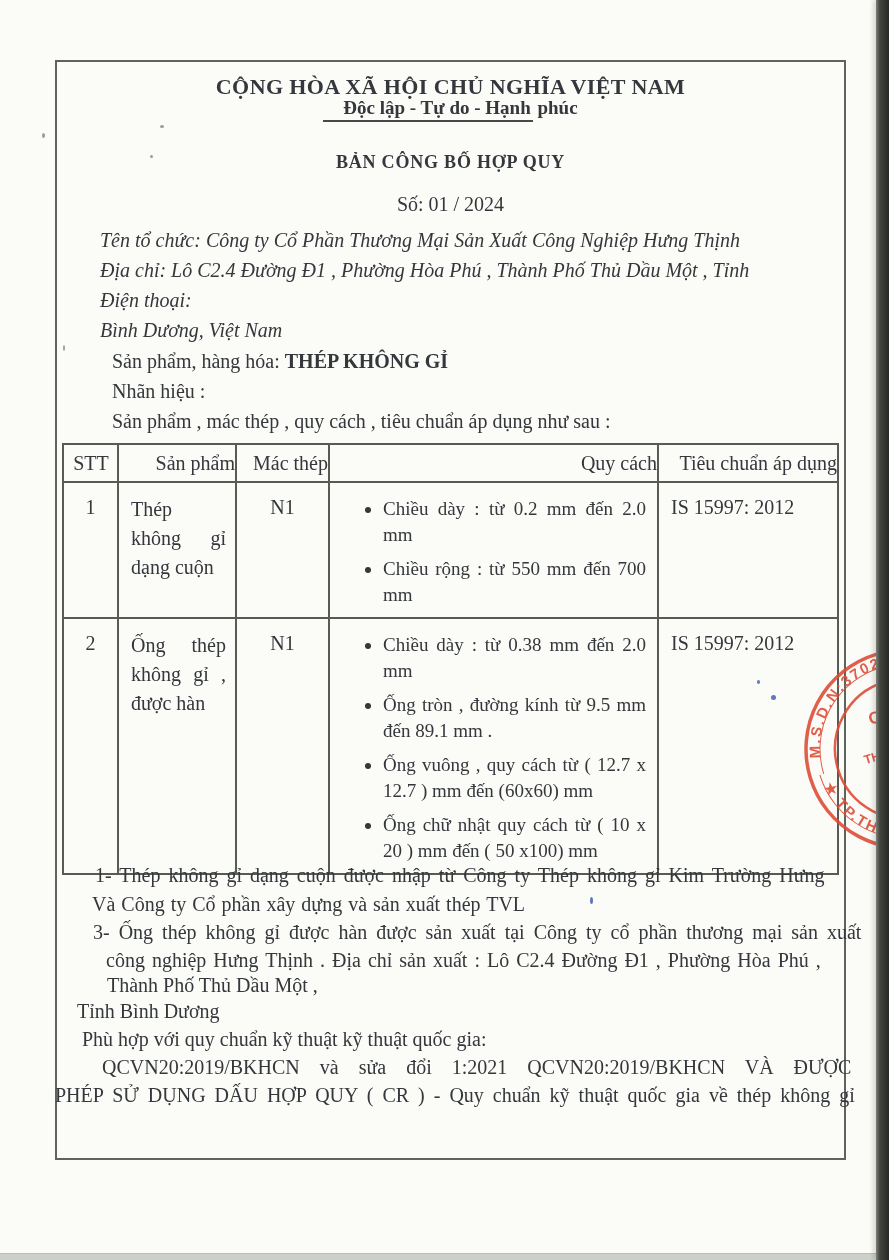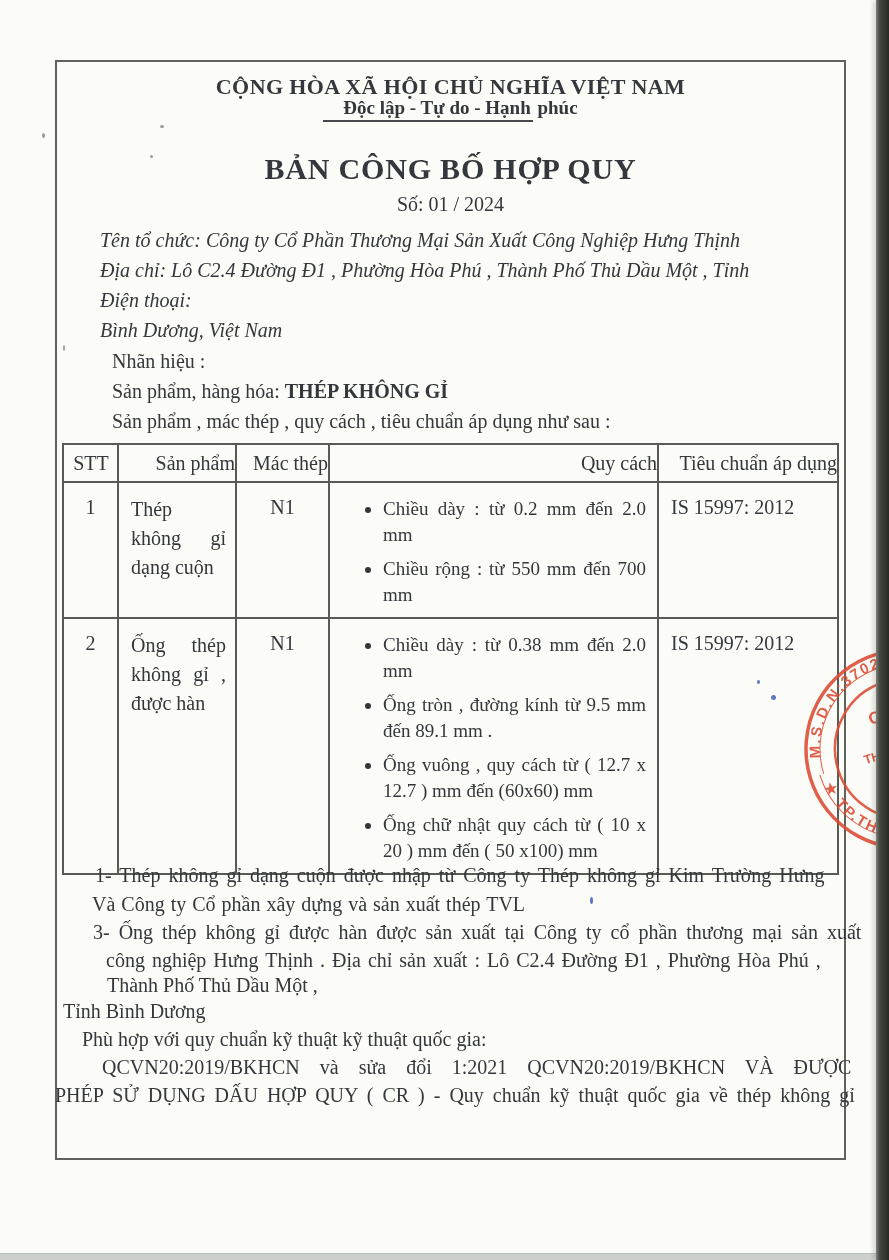--- a/index.html
+++ b/index.html
@@ -10,21 +10,21 @@
     color:#34373b;
   }
   .frame {
     position:absolute; left:55px; top:60px; width:791px; height:1100px;
     border:2px solid #60635c; box-sizing:border-box; background:transparent;
   }
   .hdr { position:absolute; left:0; width:100%; text-align:center; white-space:nowrap; }
   .national { top:12px; font-size:22px; font-weight:bold; letter-spacing:.4px; }
   .motto-line { top:35px; font-size:19px; font-weight:bold; }
   .motto-underlined { display:inline-block; border-bottom:2px solid #46484b; padding:0 2px 1px 20px; }
-  .doc-title { top:90px; font-size:30px; font-weight:bold; letter-spacing:.8px; }
+  .doc-title { top:90px; font-size:18px; font-weight:bold; letter-spacing:.8px; }
   .doc-number { top:131px; font-size:20px; }
 
   .info-block { position:absolute; left:43px; top:163px; font-size:20px; line-height:30px;font-style:italic; }
   .product-block { position:absolute; left:55px; top:284px; font-size:20px; line-height:30px; }
   .bold { font-weight:bold; }
 
   table.spec {
     position:absolute; left:5px; top:381px; width:775px;
     border-collapse:collapse; table-layout:fixed;
   }
@@ -75,22 +75,22 @@
   <div class="hdr doc-number">Số: 01 / 2024</div>
 
   <div class="info-block">
     <div>Tên tổ chức: Công ty Cổ Phần Thương Mại Sản Xuất Công Nghiệp Hưng Thịnh</div>
     <div>Địa chỉ: Lô C2.4 Đường Đ1 , Phường Hòa Phú , Thành Phố Thủ Dầu Một , Tỉnh</div>
     <div>Điện thoại:</div>
     <div>Bình Dương, Việt Nam</div>
   </div>
 
   <div class="product-block">
+    <div><span>Sản phẩm, hàng hóa: </span><span class="bold">THÉP KHÔNG GỈ</span></div>
     <div>Nhãn hiệu :</div>
-    <div><span>Sản phẩm, hàng hóa: </span><span class="bold">THÉP KHÔNG GỈ</span></div>
     <div>Sản phẩm , mác thép , quy cách , tiêu chuẩn áp dụng như sau :</div>
   </div>
 
   <table class="spec">
     <colgroup>
       <col style="width:55px">
         <col style="width:118px">
         <col style="width:93px">
         <col style="width:329px">
         <col style="width:180px">
@@ -132,21 +132,21 @@
         <td class="tc">IS 15997: 2012</td>
       </tr>
     </tbody>
   </table>
 
   <div class="ln" style="left:38px; top:802px; word-spacing:3px;">1-  Thép không gỉ dạng cuộn được nhập từ Công ty Thép không gỉ Kim Trường Hưng</div>
   <div class="ln" style="left:35px; top:831px; word-spacing:1px;">Và Công ty Cổ phần xây dựng và sản xuất thép TVL</div>
   <div class="ln" style="left:36px; top:859px; word-spacing:4px;">3-  Ống thép không gỉ được hàn được sản xuất tại Công ty cổ phần thương mại sản xuất</div>
   <div class="ln" style="left:49px; top:887px; word-spacing:2px;">công nghiệp Hưng Thịnh . Địa chỉ sản xuất : Lô C2.4 Đường Đ1 , Phường Hòa Phú ,</div>
   <div class="ln" style="left:50px; top:912px;">Thành Phố Thủ Dầu Một ,</div>
-  <div class="ln" style="left:6px; top:938px;">Tỉnh Bình Dương</div>
+  <div class="ln" style="left:20px; top:938px;">Tỉnh Bình Dương</div>
   <div class="ln" style="left:25px; top:966px;">Phù hợp với quy chuẩn kỹ thuật kỹ thuật quốc gia:</div>
   <div class="ln" style="left:45px; top:994px; word-spacing:15px;">QCVN20:2019/BKHCN và sửa đổi 1:2021 QCVN20:2019/BKHCN VÀ ĐƯỢC</div>
   <div class="ln" style="left:-2px; top:1022px; word-spacing:4px;">PHÉP SỬ DỤNG DẤU HỢP QUY ( CR ) -  Quy chuẩn kỹ thuật quốc gia về thép không gỉ</div>
 
 </div>
 
 <div class="pen-mark" style="left:771px; top:695px; width:5px; height:5px;"></div>
 <div class="pen-mark" style="left:757px; top:680px; width:3px; height:4px;"></div>
 <div class="pen-mark" style="left:590px; top:897px; width:3px; height:7px;"></div>
 

